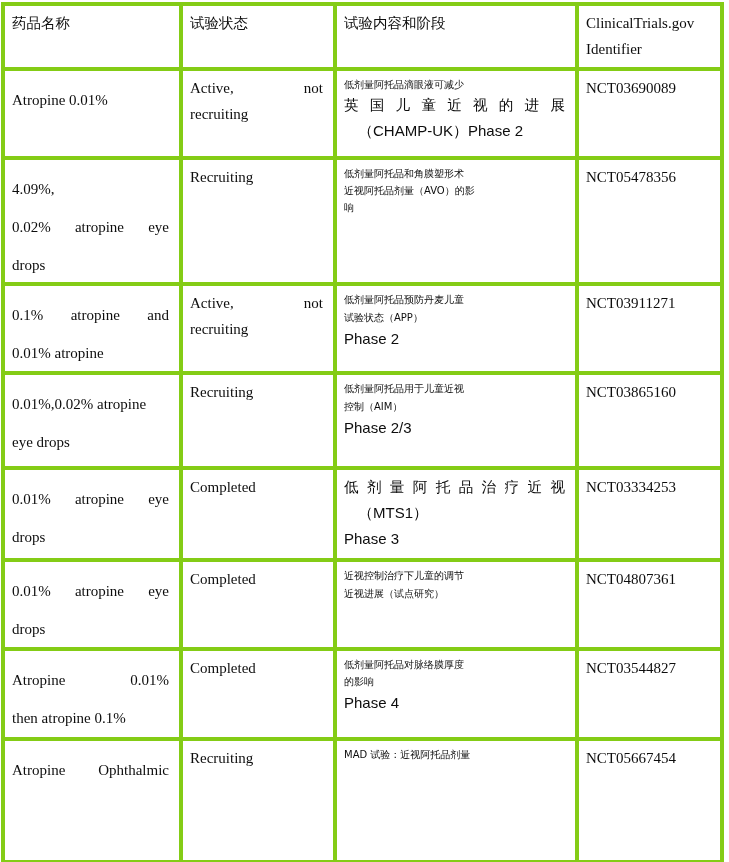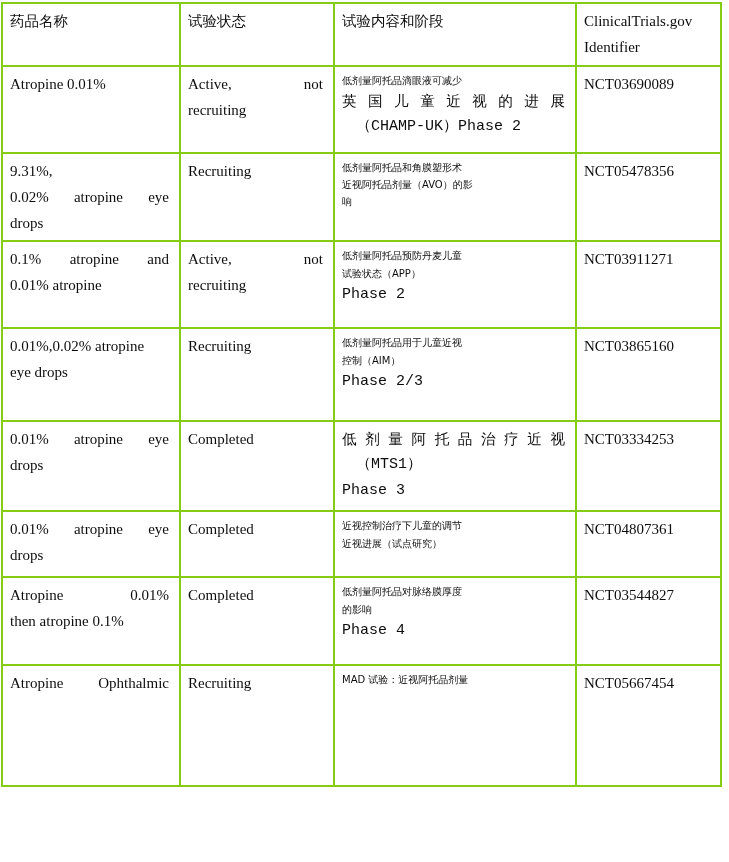--- a/index.html
+++ b/index.html
@@ -23,21 +23,21 @@
   }
   table.trials {
     border-collapse: collapse;
     table-layout: fixed;
     width: 719px;
     margin-left: 1px;
     margin-top: 2px;
   }
   table.trials td,
   table.trials th {
-    border: 2px solid #84cc16;
+    border: 4px solid #84cc16;
     vertical-align: top;
     padding: 5px 10px 4px 7px;
     font-weight: normal;
     text-align: left;
     font-size: 15px;
     line-height: 1.72;
   }
   col.c1 { width: 178px; }
   col.c2 { width: 154px; }
   col.c3 { width: 242px; }
@@ -56,21 +56,21 @@
     font-size: 15px;
   }
 
   
   .col-drug {
     text-align: justify;
     text-align-last: left;
     font-size: 15px;
     hyphens: none;
   }
-  .col-drug .ln { display: block; }
+  .col-drug .ln { display: block; margin-top: 12px; }
   .col-drug .ln.j {
     text-align: justify;
     text-align-last: justify;
   }
   .col-status {
     text-align: justify;
     text-align-last: left;
     font-size: 15px;
     margin-top: 32px;
   }
@@ -90,21 +90,21 @@
   .col-desc .ln.cnj {
     font-family: Liberation Serif, serif;
     font-size: 14.6px;
     text-align: justify;
     text-align-last: justify;
   }
   .col-desc .ln.ind {
     padding-left: 14px;
   }
   .col-desc .ln.en {
-    font-family: Liberation Mono, monospace;
+    font-family: Liberation Sans, sans-serif;
     font-size: 15px;
   }
   .col-id {
     font-size: 15px;
     white-space: nowrap;
   }
 </style>
 </head>
 <body>
 
@@ -142,21 +142,21 @@
           </td>
           <td class="col-desc">
             <span class="ln cn">低剂量阿托品滴眼液可减少</span>
             <span class="ln cnj">英国儿童近视的进展</span>
             <span class="ln en ind">（CHAMP-UK）Phase 2</span>
           </td>
           <td class="col-id">NCT03690089</td>
         </tr>
         <tr>
           <td class="col-drug" style="height: 77px;">
-            <span class="ln">9.31%,</span>
+            <span class="ln">4.09%,</span>
             <span class="ln j">0.02% atropine eye</span>
             <span class="ln">drops</span>
           </td>
           <td class="col-status">
             <span class="ln">Recruiting</span>
           </td>
           <td class="col-desc">
             <span class="ln cn">低剂量阿托品和角膜塑形术</span>
             <span class="ln cn">近视阿托品剂量（AVO）的影</span>
             <span class="ln cn">响</span>

